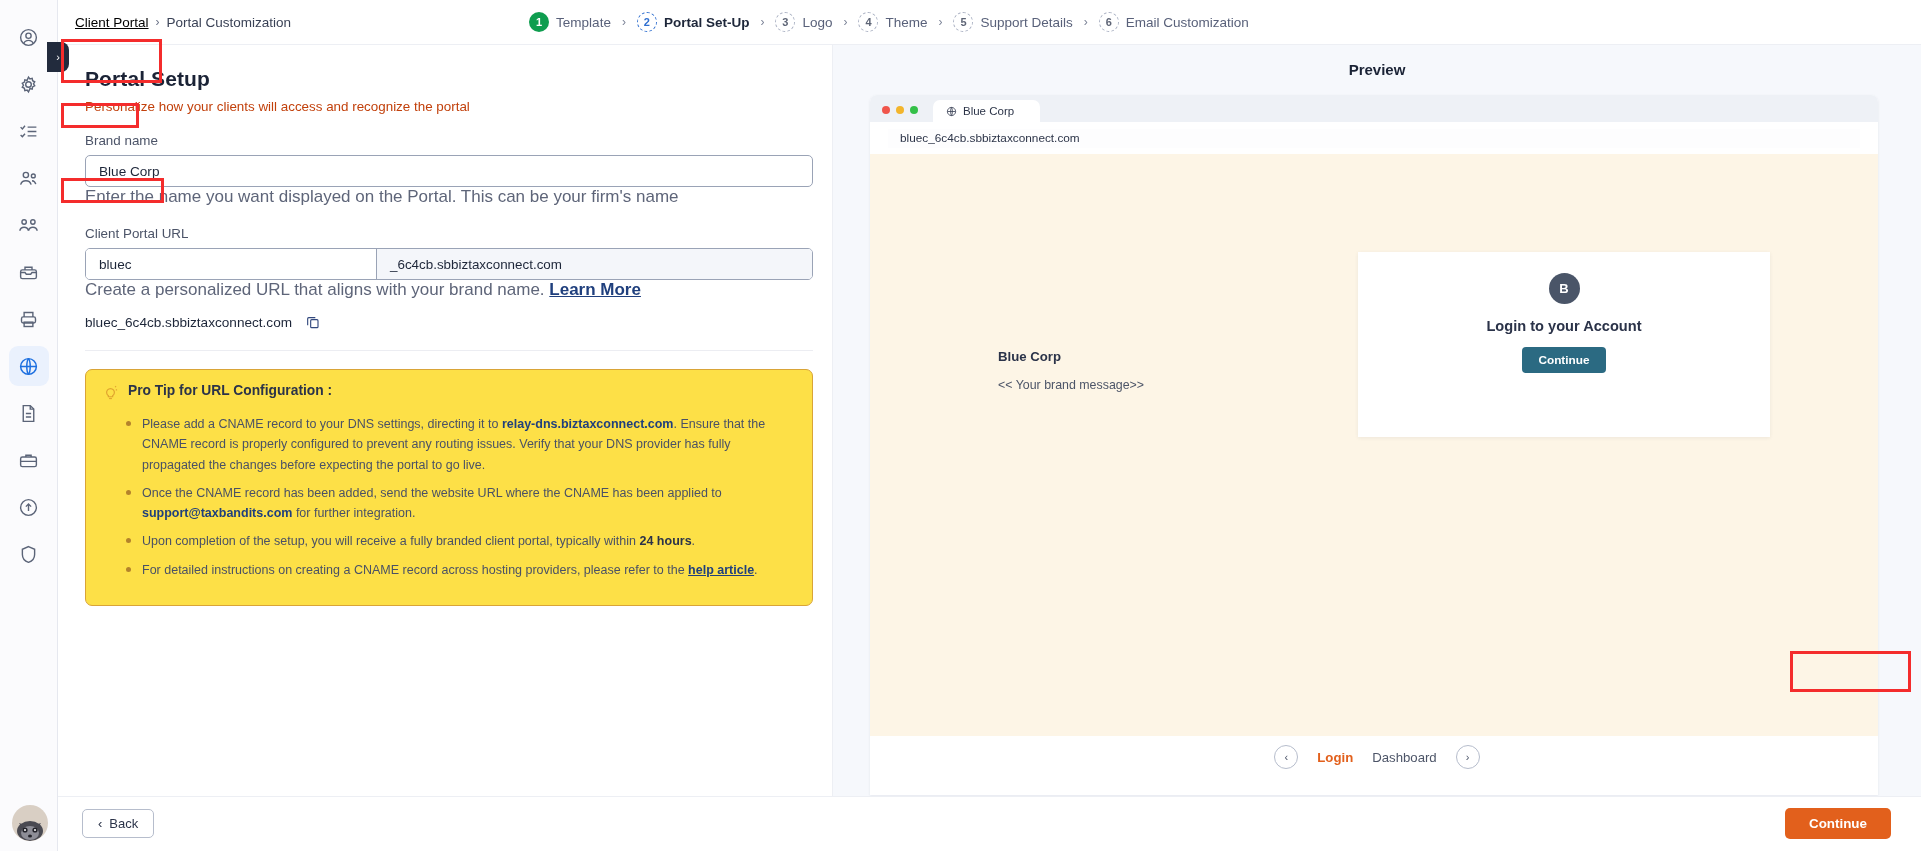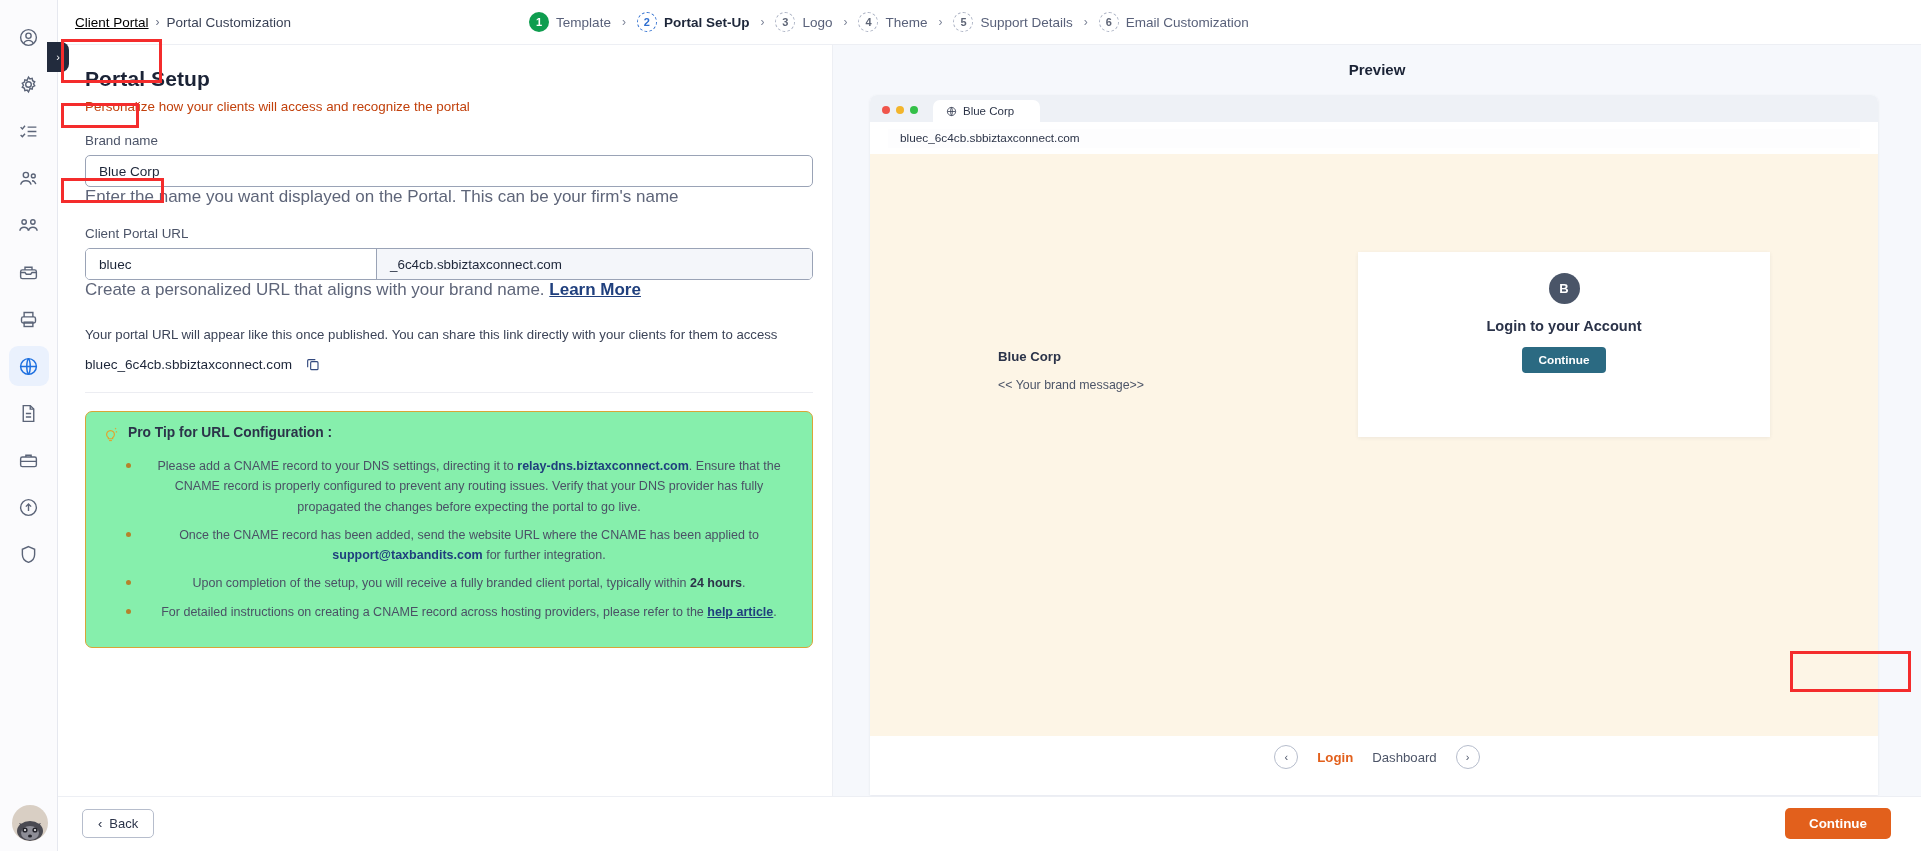--- a/index.html
+++ b/index.html
@@ -107,23 +107,22 @@
 
   #publish-note { font-size: 13.2px; color: #3c4458; margin-top: 27px; }
   #publish-url-row { display: flex; align-items: center; gap: 13px; margin-top: 14px; }
   #publish-url { font-size: 13.6px; color: #1d2639; }
   #copy-icon { cursor: pointer; color: #33497e; display: flex; }
   #divider { width: 728px; height: 1px; background: #ecedf2; margin-top: 20px; }
 
   
   #protip {
     width: 728px; margin-top: 18px;
-    background: #86efac; border: 1px solid #d9a437; border-radius: 7px;
+    background: #fde047; border: 1px solid #d9a437; border-radius: 7px;
     padding: 13px 16px 15px 16px;
-    text-align: center;
   }
   #protip-head { display: flex; align-items: flex-start; gap: 9px; }
   #bulb-icon { color: #e0a42f; margin-top: 1px; }
   #protip-title { font-size: 13.8px; font-weight: 700; color: #2b3349; }
   #protip-list { list-style: none; margin-top: 9px; padding-left: 24px; }
   #protip-list li {
     position: relative; font-size: 12.5px; line-height: 1.62;
     color: #4a5165; margin-bottom: 8px; padding-left: 16px;
   }
   #protip-list li:last-child { margin-bottom: 10px; }
@@ -398,21 +397,20 @@
     <div id="url-group">
       <input id="url-prefix-input" value="bluec" style="">
       <div id="url-suffix">_6c4cb.sbbiztaxconnect.com</div>
     </div>
     <div class="field-help">
       <span>Create a personalized URL that aligns with your brand name.</span>
       <a href="#">Learn More</a>
     </div>
   </div>
 
-  <div id="publish-note">Your portal URL will appear like this once published. You can share this link directly with your clients for them to access</div>
   <div id="publish-url-row">
     <span id="publish-url">bluec_6c4cb.sbbiztaxconnect.com</span>
     <span id="copy-icon">
       <svg width="16" height="16" viewBox="0 0 24 24" fill="none" stroke="currentColor" stroke-width="1.7">
           <rect x="8.5" y="8.5" width="11" height="12" rx="1.5"></rect>
           <path d="M15.5 5.5H5.5a1.5 1.5 0 0 0-1.5 1.5v10"></path>
         </svg>
     </span>
   </div>
 

